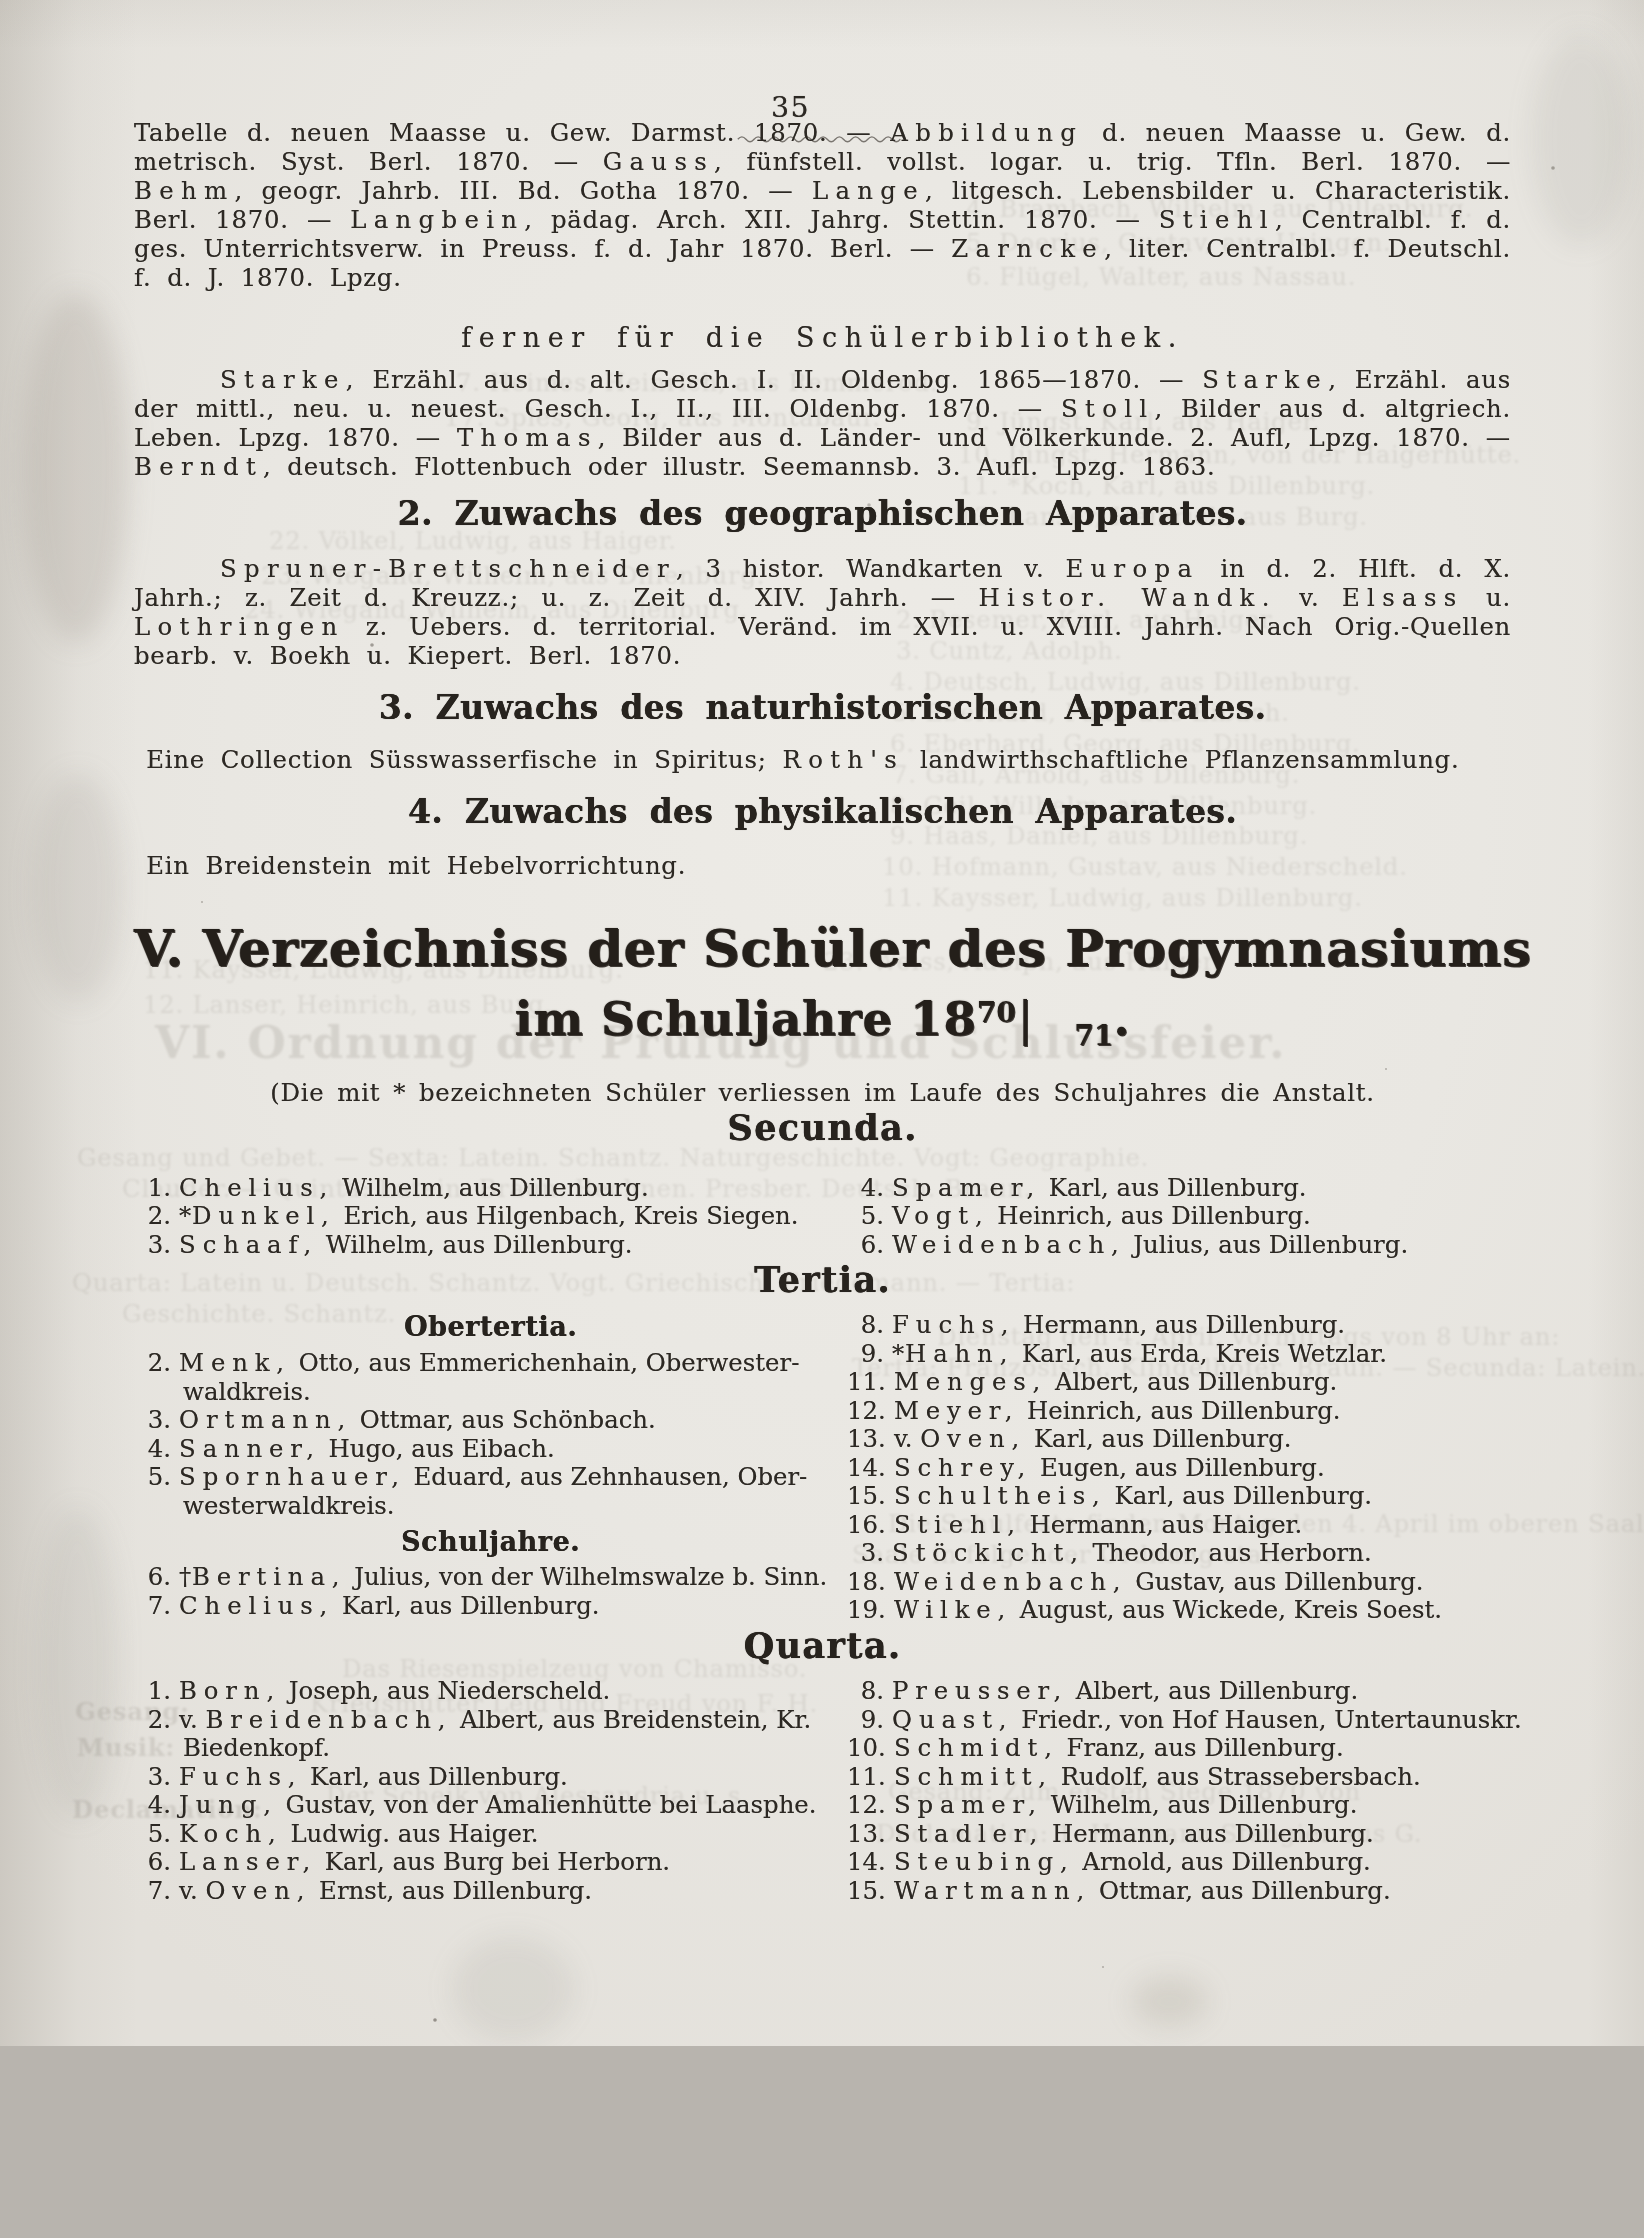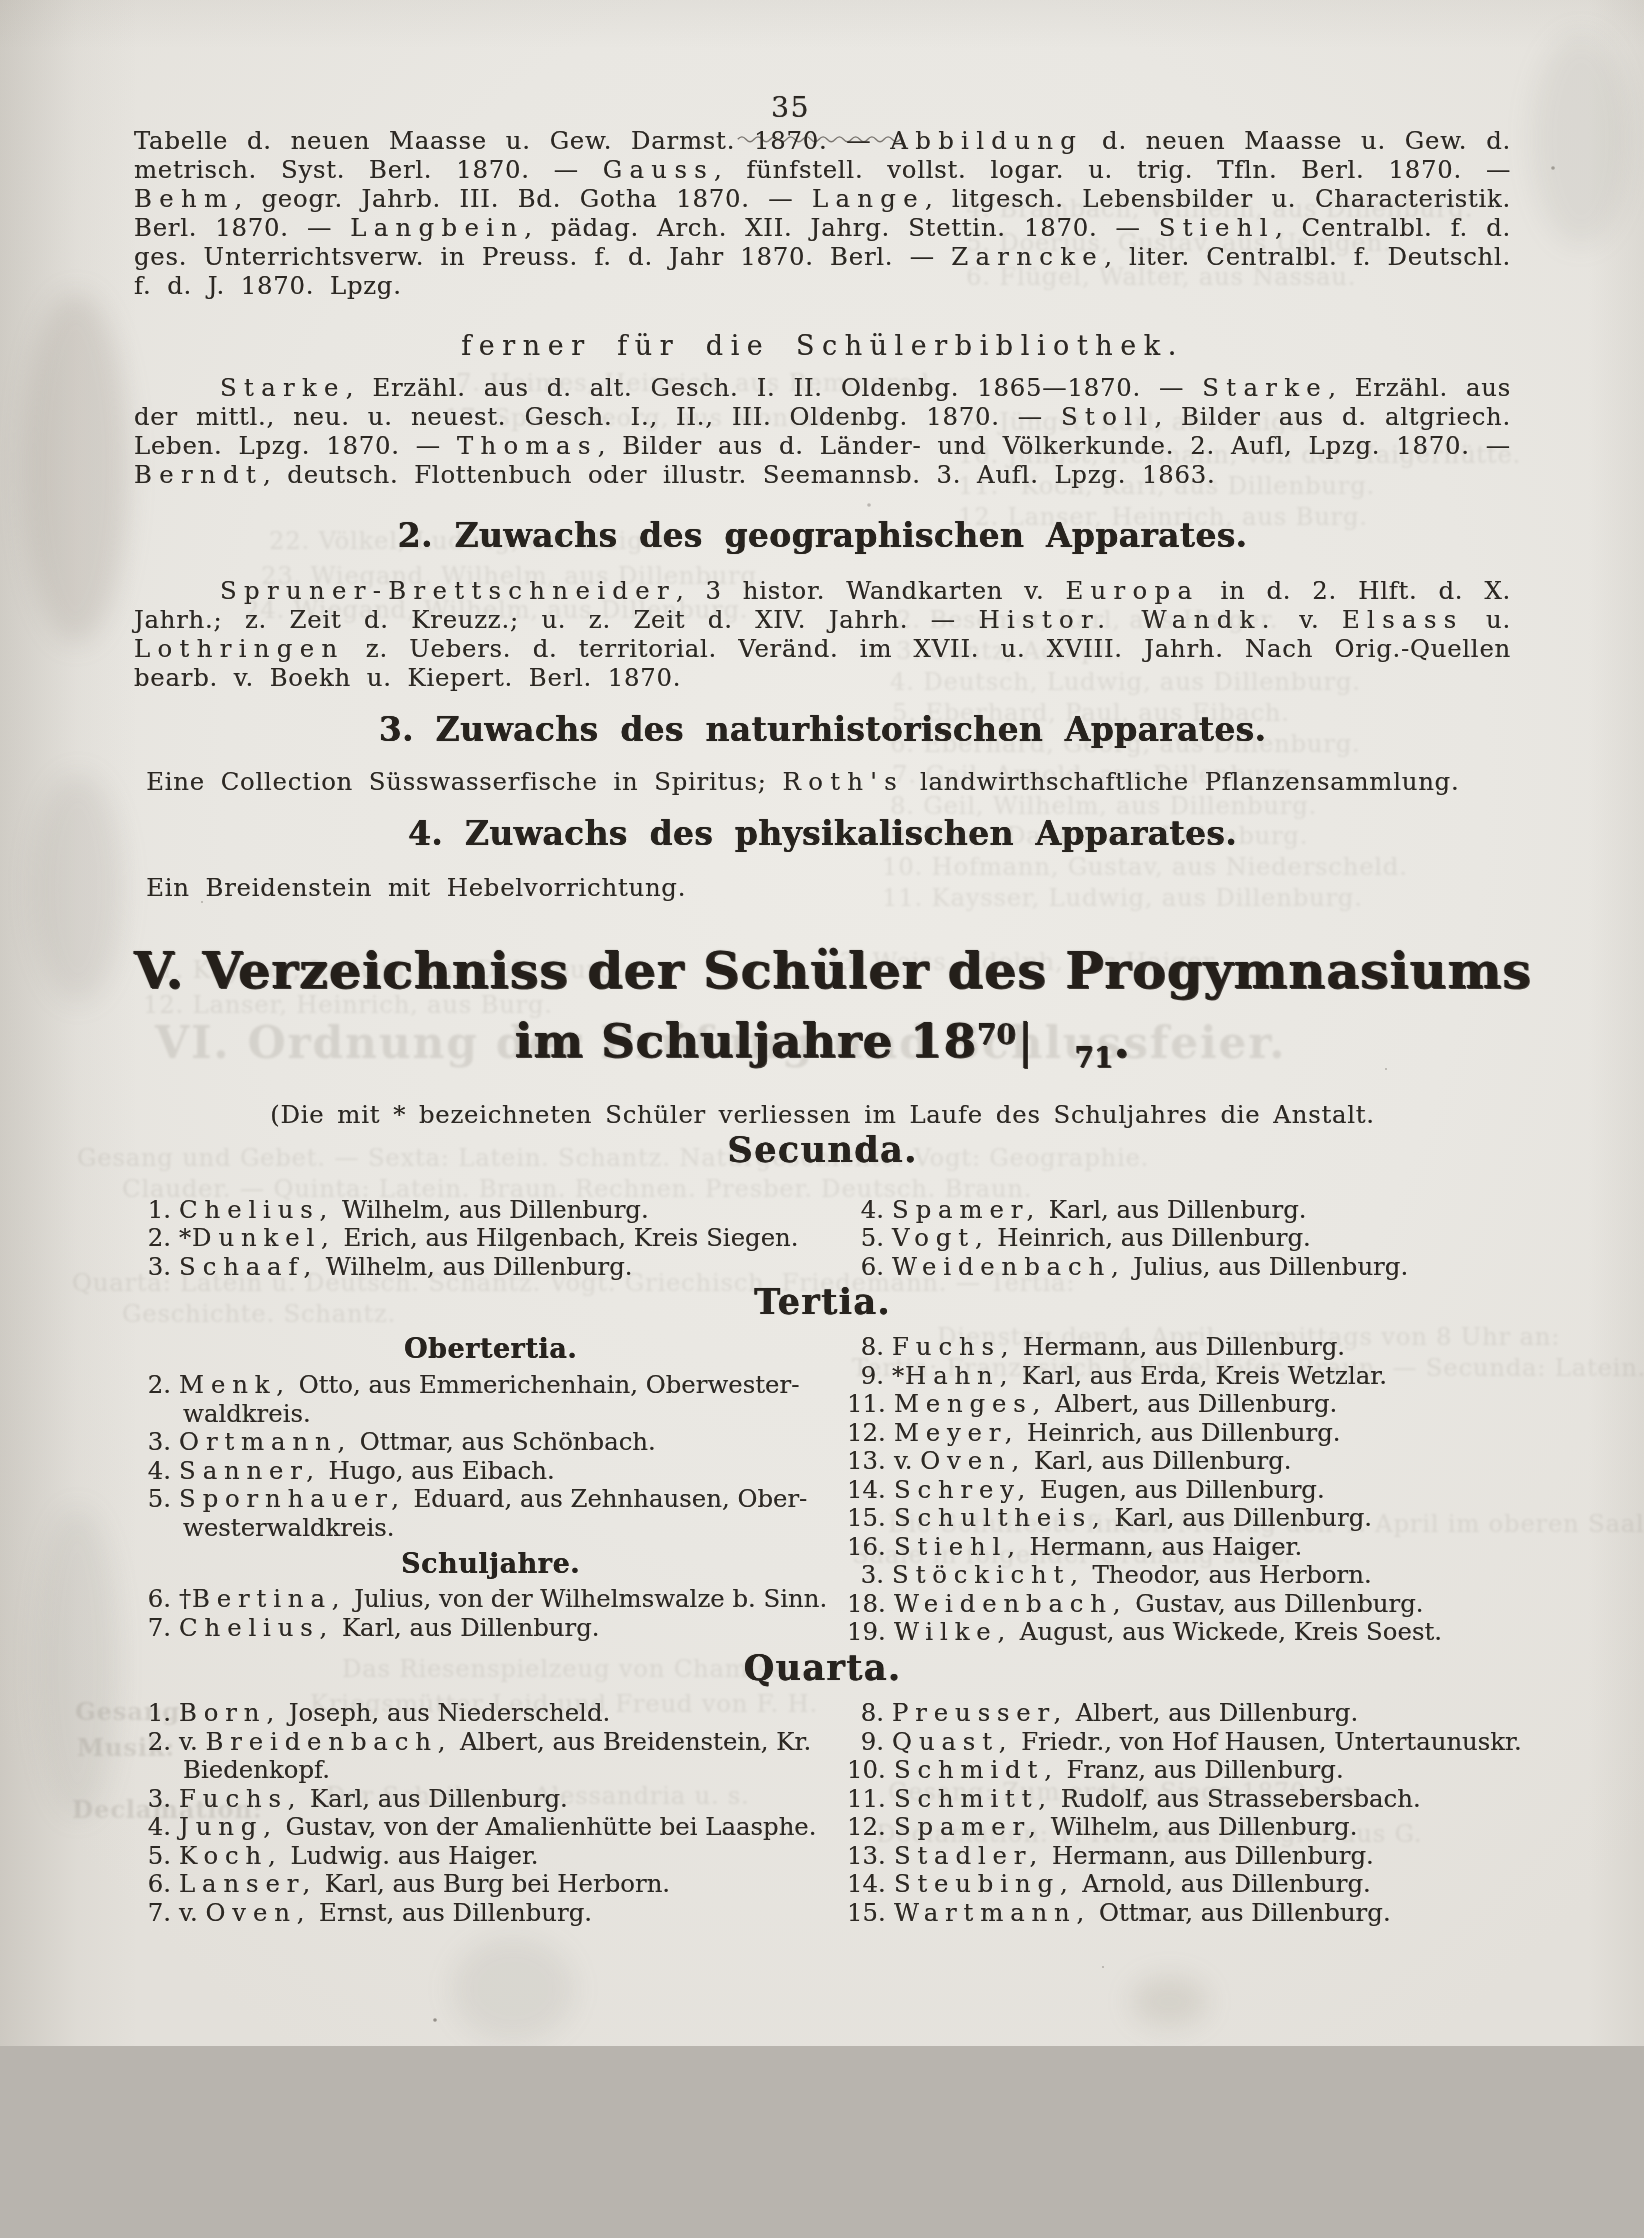--- a/index.html
+++ b/index.html
@@ -40,34 +40,34 @@
       1552px 167px 0 0.8px rgba(70,64,55,0.40),
       1102px 1966px 0 0 rgba(70,64,55,0.35);}
 
   
   .ghost{position:absolute;color:#6e675c;opacity:0.13;filter:blur(1px);
     font-size:24.4px;white-space:nowrap;letter-spacing:0.03em;}
   .ghost.big{font-size:44px;font-weight:bold;opacity:0.16;letter-spacing:0.04em;}
   .ghost.bold{font-weight:bold;opacity:0.17;}
 
   
-  .textblock{position:absolute;left:134px;top:12px;width:1377px;padding-top:114px;}
+  .textblock{position:absolute;left:134px;top:4px;width:1377px;padding-top:114px;}
   .para{margin:0;font-size:24.4px;line-height:29px;text-align:justify;
     letter-spacing:0.03em;word-spacing:0.30em;
     text-shadow:0 0 0.6px rgba(44,40,35,0.55);}
   .ind-deep{text-indent:86px;}
   .ind-small{text-indent:12.2px;}
   .sperr{letter-spacing:0.30em;}
   .ferner{margin:29px 0 0;font-size:27px;line-height:33px;font-weight:normal;
     text-align:center;letter-spacing:0.28em;word-spacing:0.35em;
     text-shadow:0 0 0.6px rgba(44,40,35,0.55);}
   .apphead{margin:0;font-size:33px;line-height:39px;font-weight:bold;text-align:center;
     word-spacing:0.30em;letter-spacing:0.01em;color:#27231e;
     text-shadow:0.3px 0 0 #27231e, 0 0 0.8px rgba(40,36,30,0.5);}
-  .mt16{margin-top:27px;}.mt22{margin-top:18px;}.mt26{margin-top:21px;}
+  .mt16{margin-top:13px;}.mt22{margin-top:18px;}.mt26{margin-top:21px;}
   .mt14{margin-top:11.4px;}.mt24{margin-top:19.6px;}.mt12{margin-top:26px;}
   .mt18{margin-top:14.7px;}.mt6{margin-top:4.9px;}.mt8{margin-top:6.5px;}
 
   .title{margin:36px 0 0;text-align:center;font-weight:bold;color:#241f1a;}
   .tline1{display:block;font-size:51px;line-height:64px;letter-spacing:0.015em;white-space:nowrap;
     text-shadow:1px 0.5px 0 rgba(36,31,26,0.85), -0.5px 0 0 rgba(36,31,26,0.5), 0 0 1.6px rgba(36,31,26,0.35);}
   .tline2{display:block;font-size:47px;line-height:65px;letter-spacing:0.015em;white-space:nowrap;
     text-shadow:1px 0.5px 0 rgba(36,31,26,0.85), 0 0 1.6px rgba(36,31,26,0.35);}
   .tline2 sup{font-size:28px;vertical-align:13px;letter-spacing:0;}
   .tline2 sub{font-size:28px;vertical-align:-9.8px;letter-spacing:0;margin-left:39px;}

